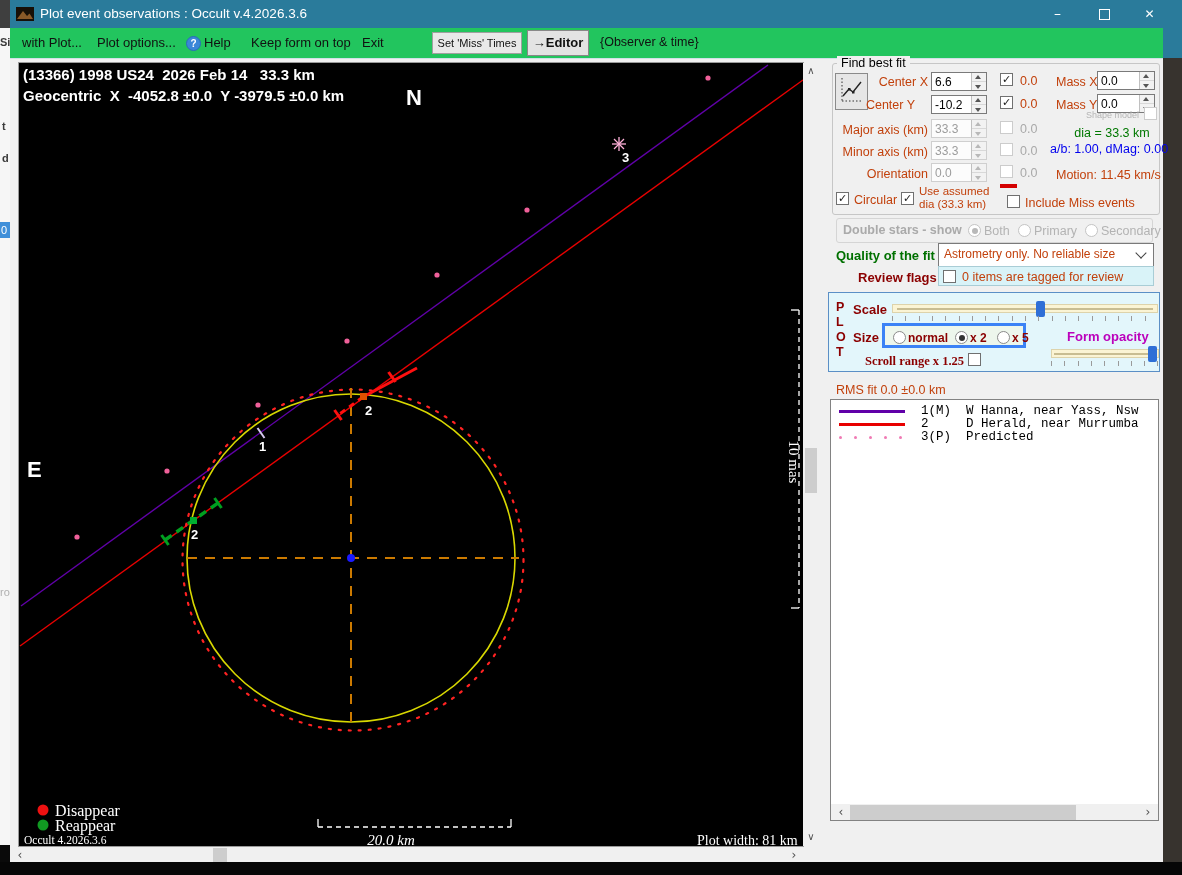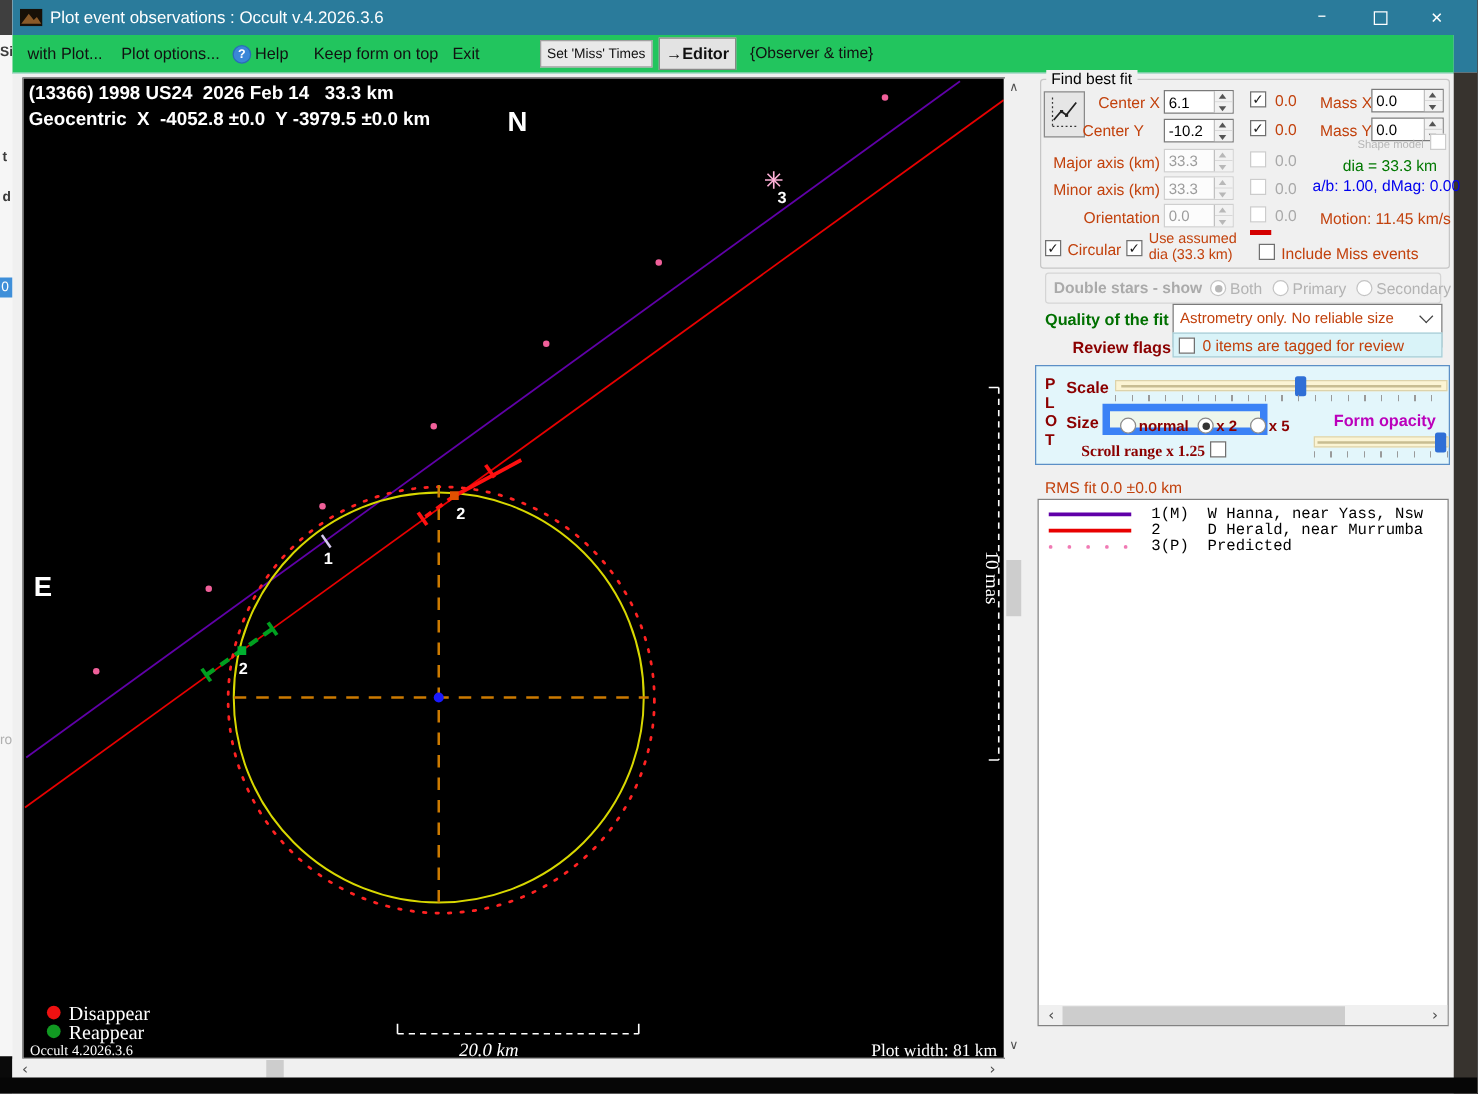--- a/index.html
+++ b/index.html
@@ -218,21 +218,21 @@
       <line x1="5" y1="4" x2="5" y2="27" stroke="#333" stroke-width="1" stroke-dasharray="1.5 2"></line>
       <line x1="5" y1="27" x2="25" y2="27" stroke="#333" stroke-width="1" stroke-dasharray="1.5 2"></line>
       <path d="M6 22 L12 15 L16 18 L24 8" stroke="#222" stroke-width="1.4" fill="none"></path>
       <rect x="11" y="14" width="2.5" height="2.5" fill="#222"></rect>
         <rect x="15" y="17" width="2.5" height="2.5" fill="#222"></rect>
     </svg>
   </div>
 
   <div class="lbl" style="left:853px;top:75px;width:75px;text-align:right;">Center X</div>
   <div class="spin" style="left:931px;top:72px;">
-    <span class="val">6.1</span>
+    <span class="val">6.6</span>
     <span class="btns">
         <i class="up"></i>
         <i class="dn"></i>
       </span>
   </div>
   <span class="cb" style="left:1000px;top:73px;"><span>✓</span></span>
   <div class="lbl" style="left:1020px;top:74px;">0.0</div>
   <div class="lbl" style="left:1056px;top:75px;">Mass X</div>
   <div class="spin" style="left:1097px;top:71px;width:58px;">
     <span class="val">0.0</span>
@@ -338,21 +338,21 @@
     <div class="lbl maroon" style="left:7px;top:37px;">O</div>
     <div class="lbl maroon" style="left:7px;top:52px;">T</div>
 
     <div class="lbl maroon" style="left:24px;top:9px;font-size:13px;">Scale</div>
     <div class="track" style="left:63px;top:11px;width:266px;height:9px;">
       <div class="thumb" style="left:143px;top:-4px;"></div>
     </div>
     <div class="ticks" style="left:63px;top:23px;width:266px;"></div>
 
     <div class="lbl maroon" style="left:24px;top:37px;font-size:13px;">Size</div>
-    <div class="abs" style="left:53px;top:30px;width:132px;height:25px;background:#edf6ec;border:6px solid #3b82f6;box-sizing:border-box;">
+    <div class="abs" style="left:53px;top:30px;width:144px;height:25px;background:#edf6ec;border:3px solid #3b82f6;box-sizing:border-box;">
       <span class="rd" style="left:8px;top:5px;"></span>
       <div class="lbl maroon" style="left:23px;top:5px;font-size:12px;">normal</div>
       <span class="rd sel" style="left:70px;top:5px;"></span>
       <div class="lbl maroon" style="left:85px;top:5px;font-size:12px;">x 2</div>
       <span class="rd" style="left:112px;top:5px;"></span>
       <div class="lbl maroon" style="left:127px;top:5px;font-size:12px;">x 5</div>
     </div>
     <div class="lbl magenta" style="left:238px;top:36px;font-size:13px;">Form opacity</div>
     <div class="track" style="left:222px;top:56px;width:108px;height:9px;">
       <div class="thumb" style="left:96px;top:-4px;"></div>

